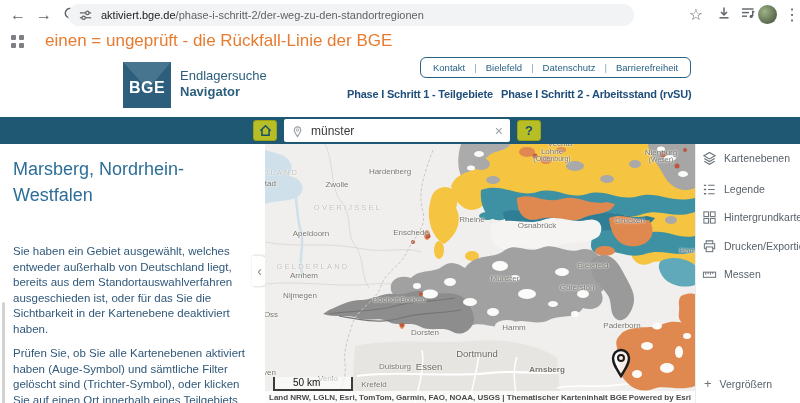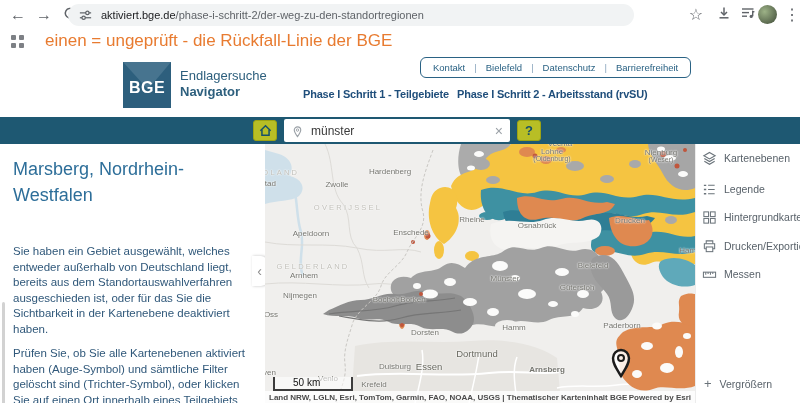--- a/index.html
+++ b/index.html
@@ -27,21 +27,21 @@
   .logo-sq { position:absolute; left:123px; top:7px; width:48px; height:46px; background:#2d5f7d; overflow:hidden; }
   .logo-sq::before { content:""; position:absolute; left:0; top:0; width:100%; height:60%;
                      background:#47748f; clip-path:polygon(0 0,100% 0,52% 100%); }
   .logo-txt { position:absolute; left:6px; top:17px; color:#fff; font-weight:bold; font-size:16px; letter-spacing:.5px; }
   .brand { position:absolute; left:180px; top:13px; color:#2d5f7d; font-size:13px; line-height:16px; }
   .brand .b2 { font-weight:bold; }
   .hdr-links { position:absolute; left:420px; top:2px; height:21px; border:1px solid #2a6284; border-radius:6px;
                display:flex; align-items:center; padding:0 12px; gap:9px; font-size:9.5px; color:#2a6284; }
   .hdr-links .sep { color:#8aa6bd; }
   .phase-tab { position:absolute; top:33px; font-size:11px; font-weight:bold; color:#1f4e7b;
-               letter-spacing:-0.2px; white-space:nowrap; cursor:pointer; }
+               letter-spacing:-0.2px; white-space:nowrap; cursor:pointer;margin-left:44px; }
 
   
   .map-toolbar { position:absolute; left:0; top:117px; width:800px; height:27px; background:#1e5872; }
   .olive-btn { position:absolute; top:3px; width:24px; height:21px; background:#b8be25; border:1px solid #9da313;
                border-radius:3px; display:flex; align-items:center; justify-content:center; cursor:pointer;
                color:#17506a; font-weight:bold; font-size:13px; }
   .search-box { position:absolute; left:284px; top:2px; width:226px; height:23px; background:#fff; border-radius:2px;
                 display:flex; align-items:center; padding:0 7px; }
   .search-box input { border:none; outline:none; flex:1; font-size:12px; color:#3a3a3a; margin-left:7px;
                       font-family:"Liberation Sans",sans-serif; background:transparent; }

